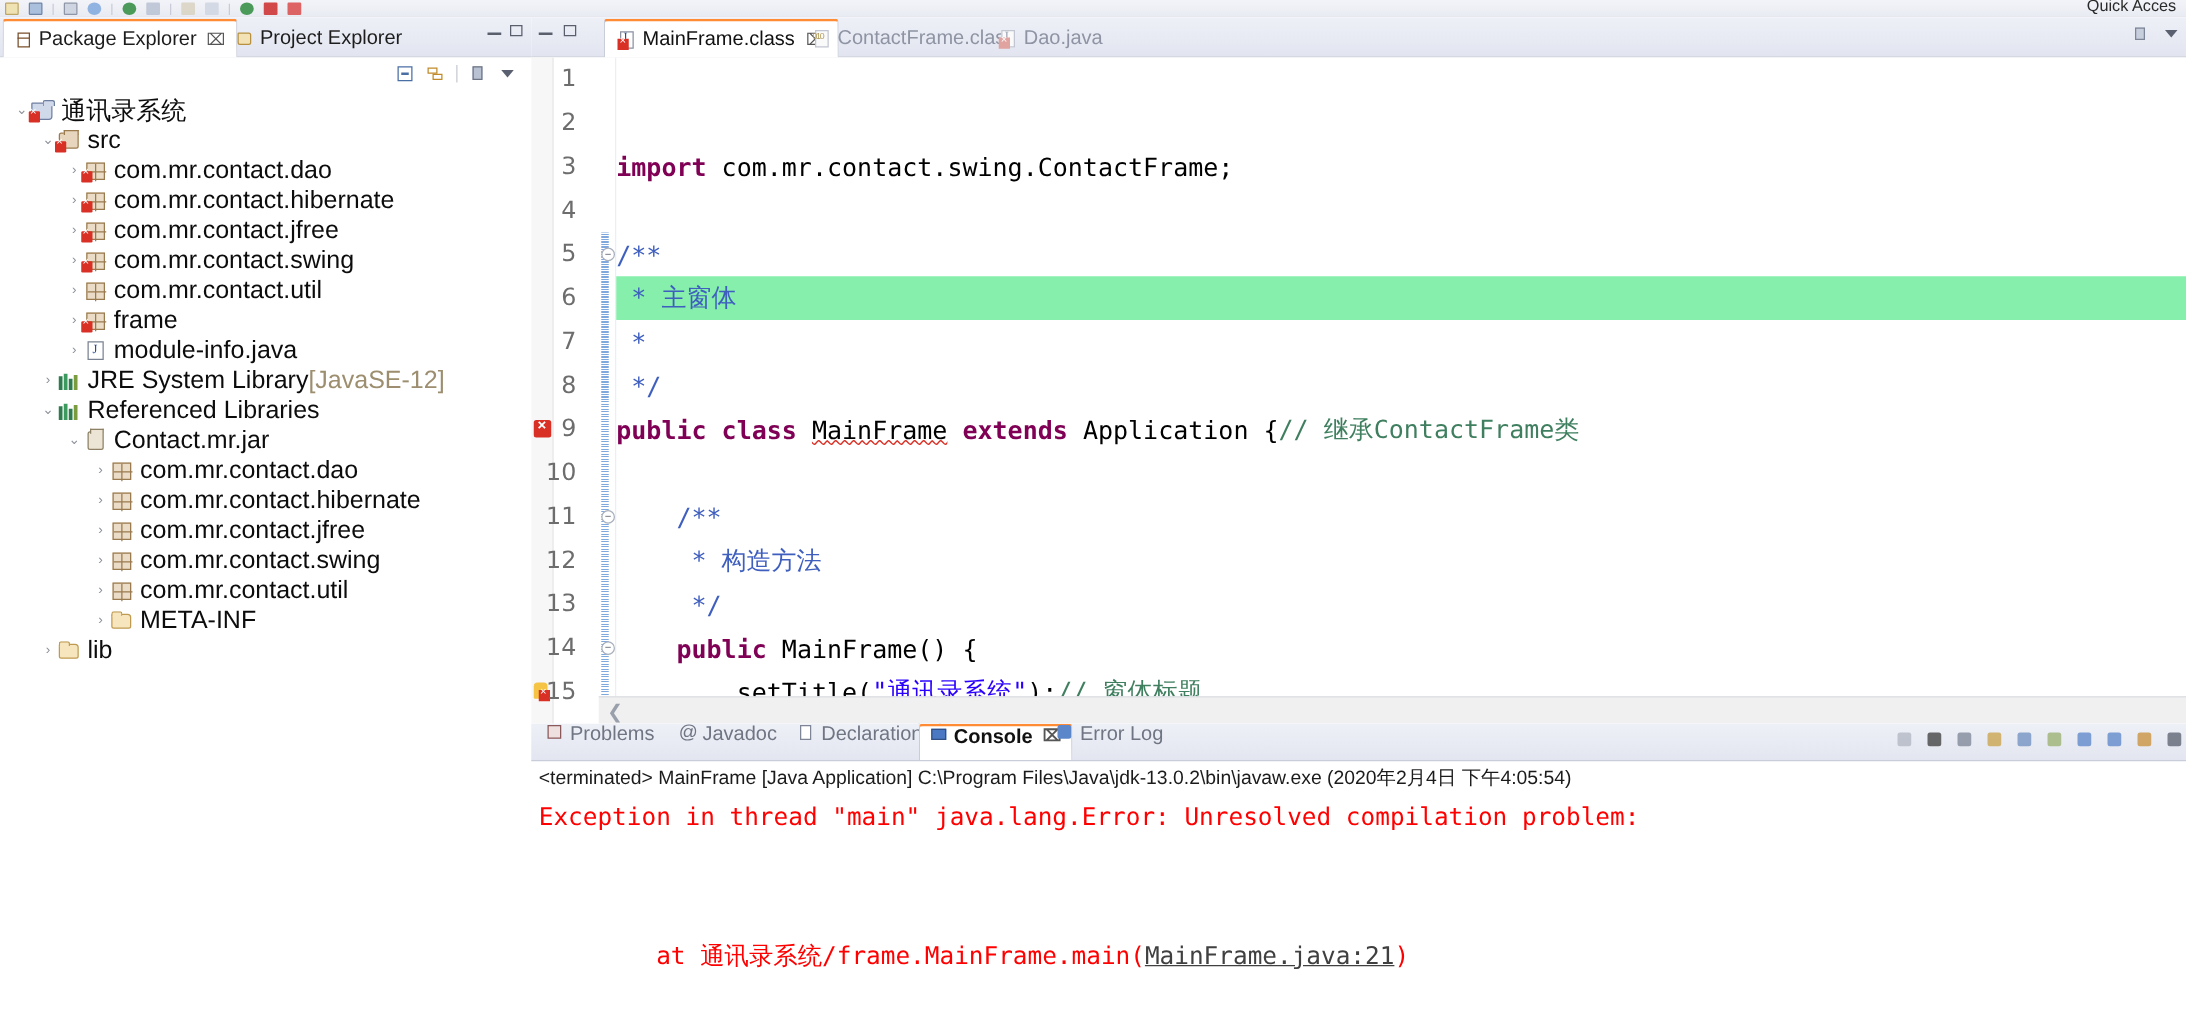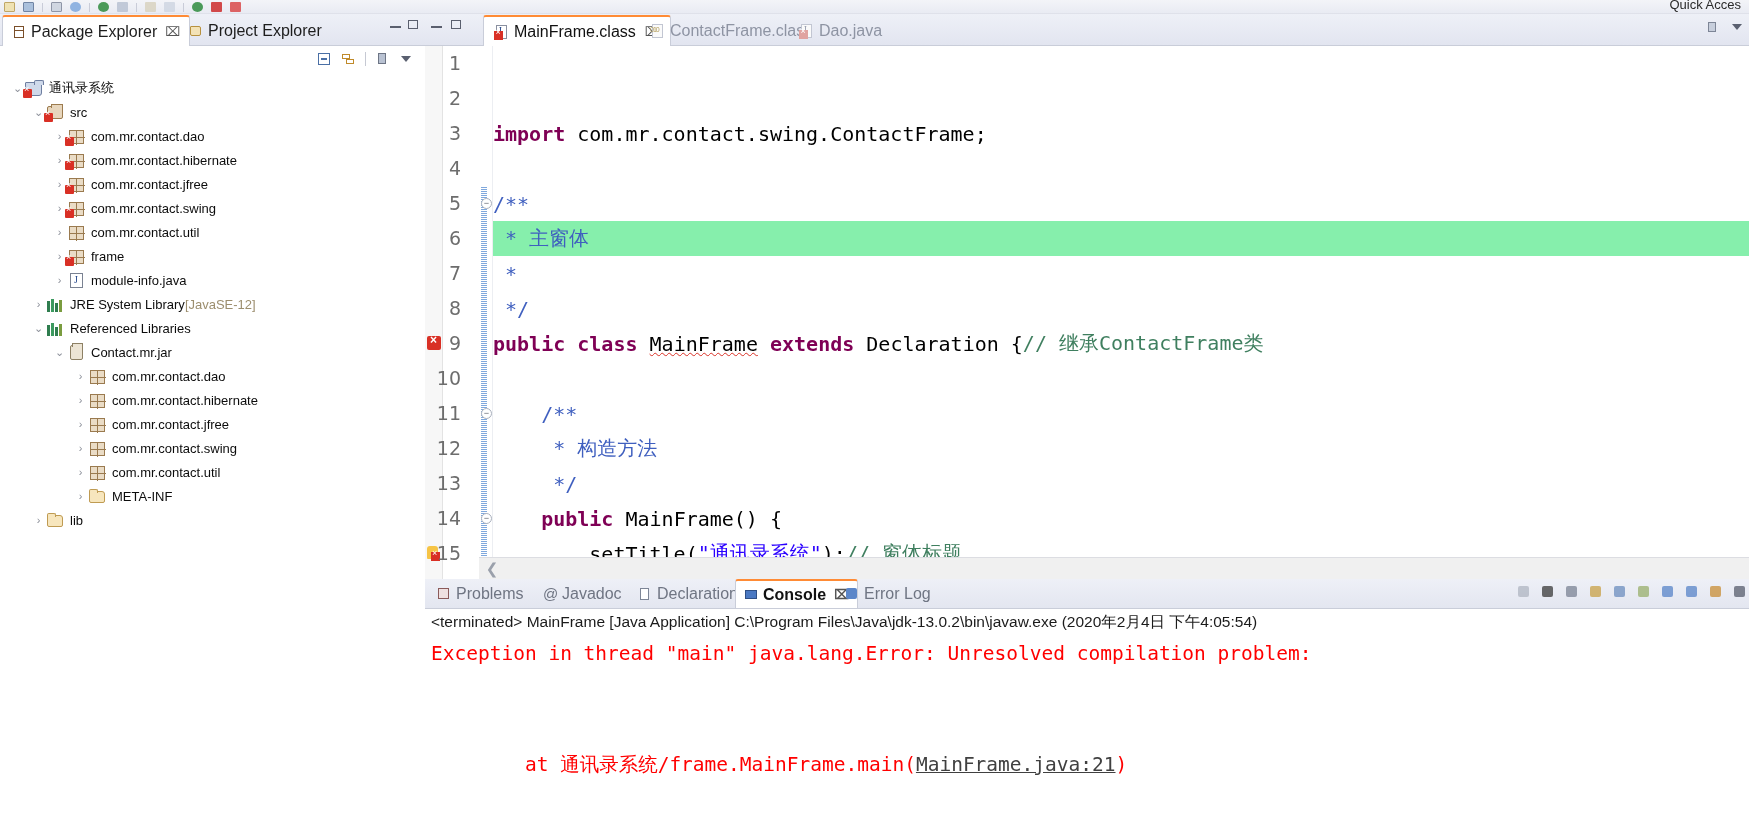--- a/index.html
+++ b/index.html
@@ -71,21 +71,21 @@
   }
   .tree-row {
     display:flex; align-items:center; height:24px; font-size:16.5px;
     color:#111; white-space:nowrap; cursor:default;
   }
   .twisty {
     width:15px; min-width:15px; text-align:center; font-size:11px; color:#8b8f99;
     line-height:1;
   }
   .tnode-icon { width:19px; min-width:19px; height:17px; position:relative; margin-right:5px; }
-  .tlabel { font-size:13px; color:#0c0c0c; }
+  .tlabel { font-size:20px; color:#0c0c0c; }
   .tlabel.dim { color:#9c8e6e; }
 
   
   .ic-proj { width:17px; height:14px; background:#cfd9ea; border:1px solid #6e7ea0; border-radius:1px 3px 3px 1px; position:absolute; top:2px; left:0;}
   .ic-proj:after{content:"";position:absolute;left:8px;top:-3px;width:8px;height:4px;background:#cfd9ea;border:1px solid #6e7ea0;border-bottom:none;border-radius:2px 2px 0 0;}
   .ic-src { width:16px;height:13px;position:absolute;top:2px;left:1px;background:#e7d6bd;border:1px solid #9c7b4e;border-radius:2px;}
   .ic-src:before{content:"";position:absolute;left:3px;top:-3px;width:10px;height:3px;background:#e7d6bd;border:1px solid #9c7b4e;border-bottom:none;}
   .ic-pkg { width:15px;height:14px;position:absolute;top:2px;left:2px;background:#eadcc6;border:1px solid #9a7a4f;}
   .ic-pkg:before{content:"";position:absolute;left:0;top:6px;width:15px;height:1px;background:#9a7a4f;}
   .ic-pkg:after{content:"";position:absolute;left:6px;top:0;width:1px;height:14px;background:#9a7a4f;}
@@ -193,21 +193,21 @@
   
   .bottom-panel {
     position:absolute; left:0; top:565px; width:1324px; height:256px; background:#ffffff;
   }
   .bp-tabbar {
     position:absolute; left:0; top:0; width:1324px; height:30px;
     background: linear-gradient(to bottom,#eef0f7 0%,#e3e6f0 100%);
     border-bottom:1px solid #c9cdd9;
   }
   .bp-tab {
-    position:absolute; top:0px; height:29px; display:flex; align-items:center; gap:5px;
+    position:absolute; top:0px; height:29px; display:flex; align-items:flex-start; gap:5px;
     padding:0 8px; font-size:16px; cursor:default;
   }
   .bp-tab.inactive { color:#6f7583; }
   .bp-tab.active {
     background:#ffffff; color:#111; border:1px solid #c9cdd9; border-bottom:none;
     border-top:2px solid #ff8b35; border-radius:3px 3px 0 0; font-weight:bold;
   }
   .bp-ic { width:14px; height:14px; position:relative; }
   .bp-tools { position:absolute; right:2px; top:5px; display:flex; gap:9px; align-items:center;}
   .bpt { width:15px;height:15px; position:relative; opacity:.9;}
@@ -516,21 +516,21 @@
           <div class="fold-mark" style="top: 152px;">−</div>
           <div class="code-line" style="top: 140px; left: 68px;"><span class="jdoc">/**</span></div>
           <div class="ln" style="top: 175px;">6</div>
           <div class="code-line hl" style="top: 175px; left: 68px;"><span class="jdoc"> * 主窗体</span></div>
           <div class="ln" style="top: 210px;">7</div>
           <div class="code-line" style="top: 210px; left: 68px;"><span class="jdoc"> *</span></div>
           <div class="ln" style="top: 245px;">8</div>
           <div class="code-line" style="top: 245px; left: 68px;"><span class="jdoc"> */</span></div>
           <div class="marker err" style="top: 290px;"></div>
           <div class="ln" style="top: 280px;">9</div>
-          <div class="code-line" style="top: 280px; left: 68px;"><span class="kw">public class</span><span class="plain"> </span><span class="plain underline-squig">MainFrame</span><span class="plain"> </span><span class="kw">extends</span><span class="plain"> Declaration {</span><span class="cmt">// 继承ContactFrame类</span></div>
+          <div class="code-line" style="top: 280px; left: 68px;"><span class="kw">public class</span><span class="plain"> </span><span class="plain underline-squig">MainFrame</span><span class="plain"> </span><span class="kw">extends</span><span class="plain"> Application {</span><span class="cmt">// 继承ContactFrame类</span></div>
           <div class="ln" style="top: 315px;">10</div>
           <div class="code-line" style="top: 315px; left: 68px;"></div>
           <div class="ln" style="top: 350px;">11</div>
           <div class="fold-mark" style="top: 362px;">−</div>
           <div class="code-line" style="top: 350px; left: 68px;"><span class="jdoc">    /**</span></div>
           <div class="ln" style="top: 385px;">12</div>
           <div class="code-line" style="top: 385px; left: 68px;"><span class="jdoc">     * 构造方法</span></div>
           <div class="ln" style="top: 420px;">13</div>
           <div class="code-line" style="top: 420px; left: 68px;"><span class="jdoc">     */</span></div>
           <div class="ln" style="top: 455px;">14</div>

